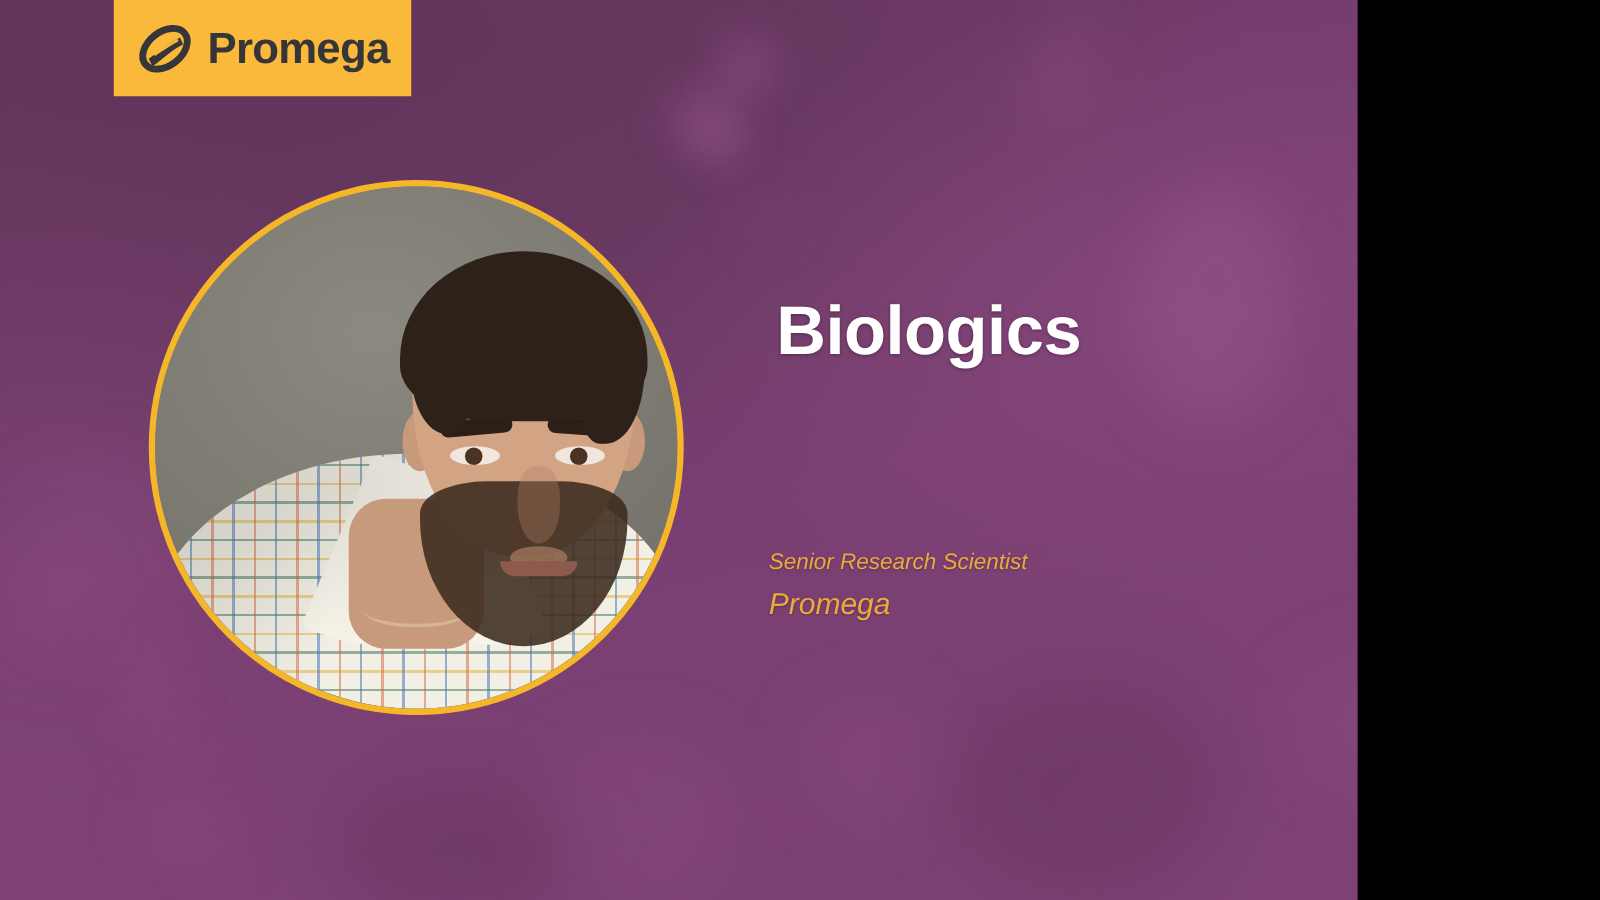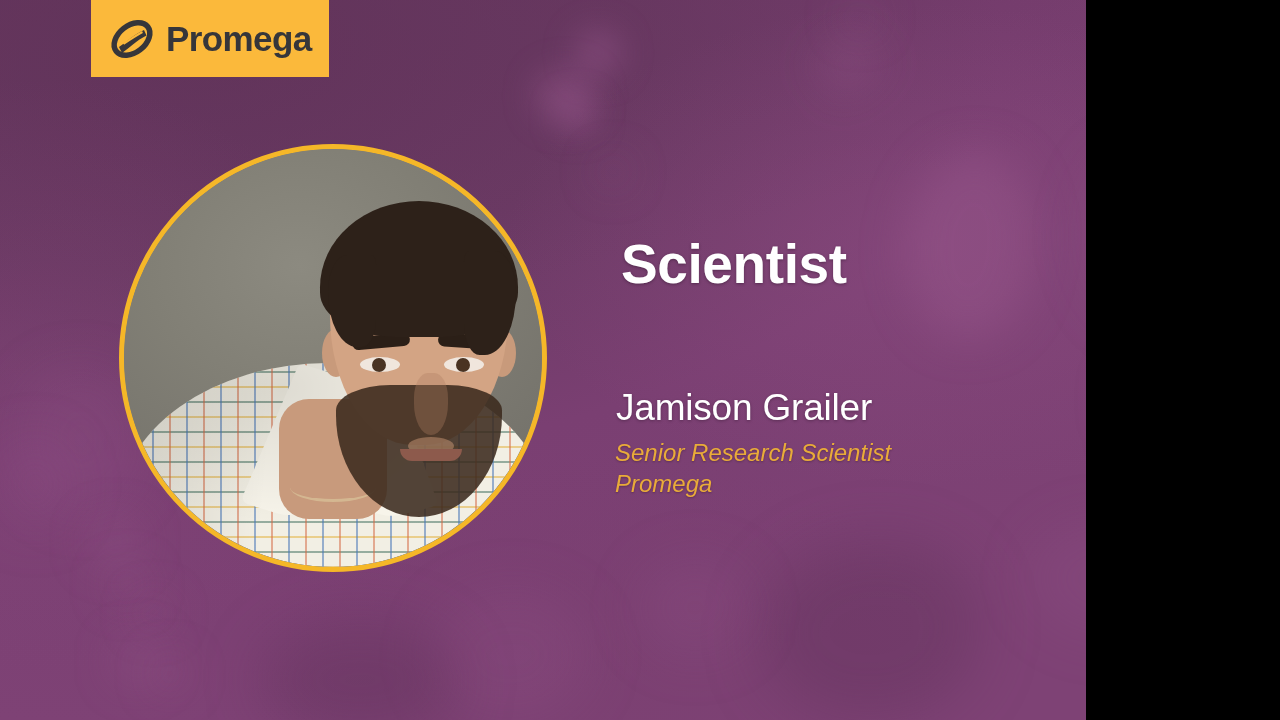--- a/index.html
+++ b/index.html
@@ -273,21 +273,21 @@
     font-weight: normal;
     line-height: 1.1;
     letter-spacing: -0.2px;
     text-shadow: 0 1px 3px rgba(40,18,38,0.4);
   }
   #speaker-role {
     position: absolute;
     left: 615px;
     top: 438px;
     color: #E9AB39;
-    font-size: 24px;
+    font-size: 18px;
     font-style: italic;
     line-height: 1.28;
     text-shadow: 0 1px 2px rgba(40,18,38,0.35);
   }
   #speaker-org {
     position: absolute;
     left: 615px;
     top: 469px;
     color: #E9AB39;
     font-size: 24px;
@@ -361,20 +361,19 @@
       <div class="nose"></div>
       <div class="brow-l"></div>
       <div class="brow-r"></div>
       <div class="eye-l"></div>
       <div class="eye-r"></div>
       <div class="hair"></div>
     </div>
   </div>
 
   <div id="title">
-    <div class="nowrap">Scientist</div>
+    <div class="nowrap">Biologics</div>
   </div>
 
-  <div id="speaker-name">Jamison Grailer</div>
   <div id="speaker-role">Senior Research Scientist</div>
   <div id="speaker-org">Promega</div>
 
 </div>
 
 </body></html>

